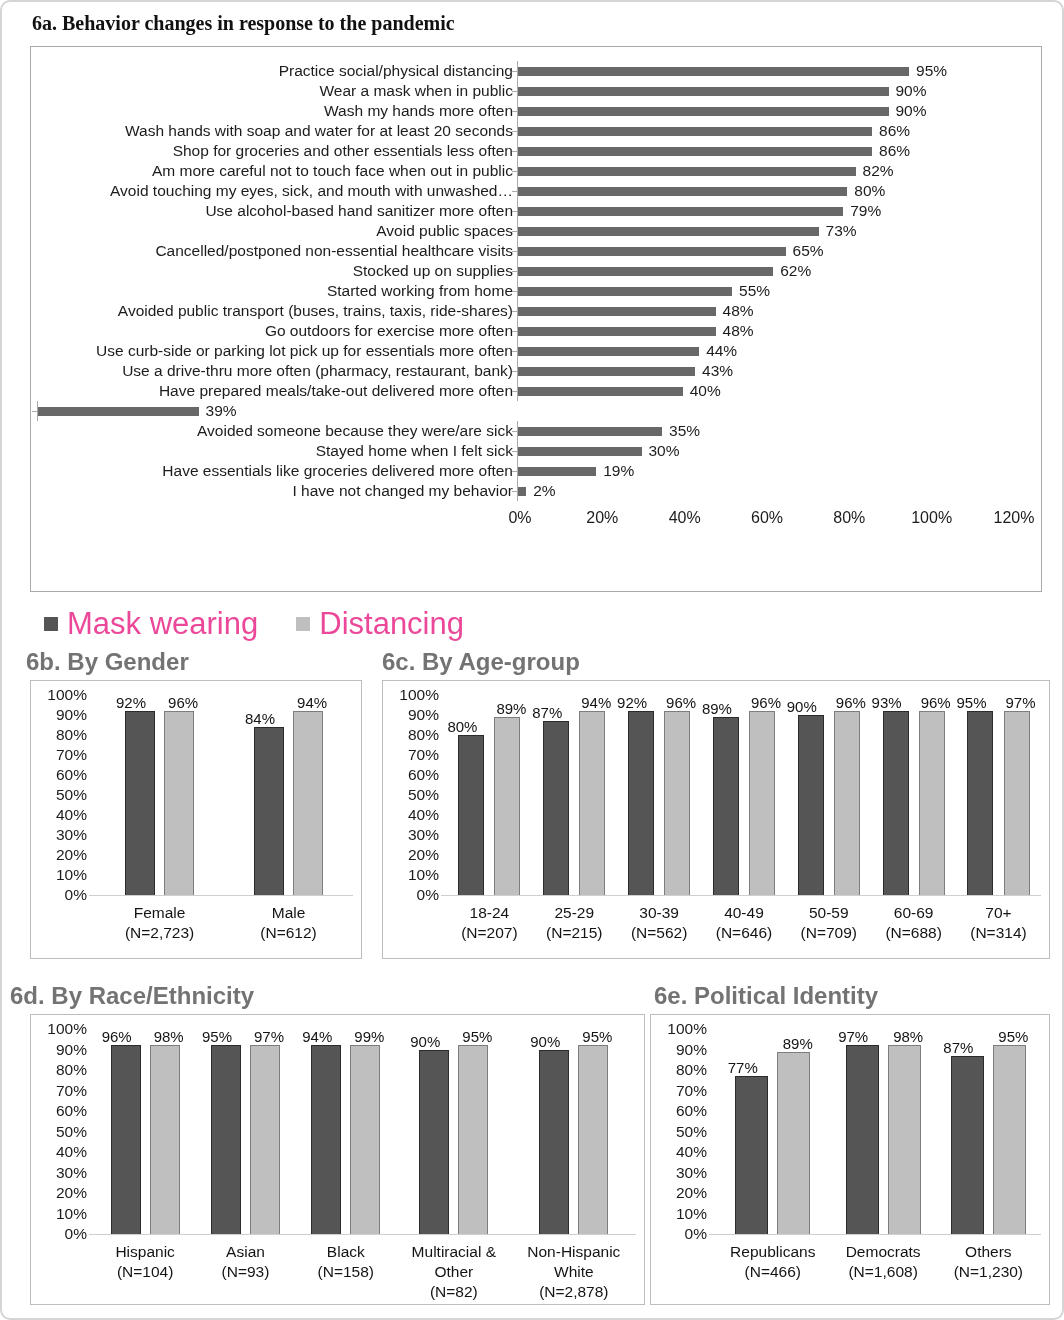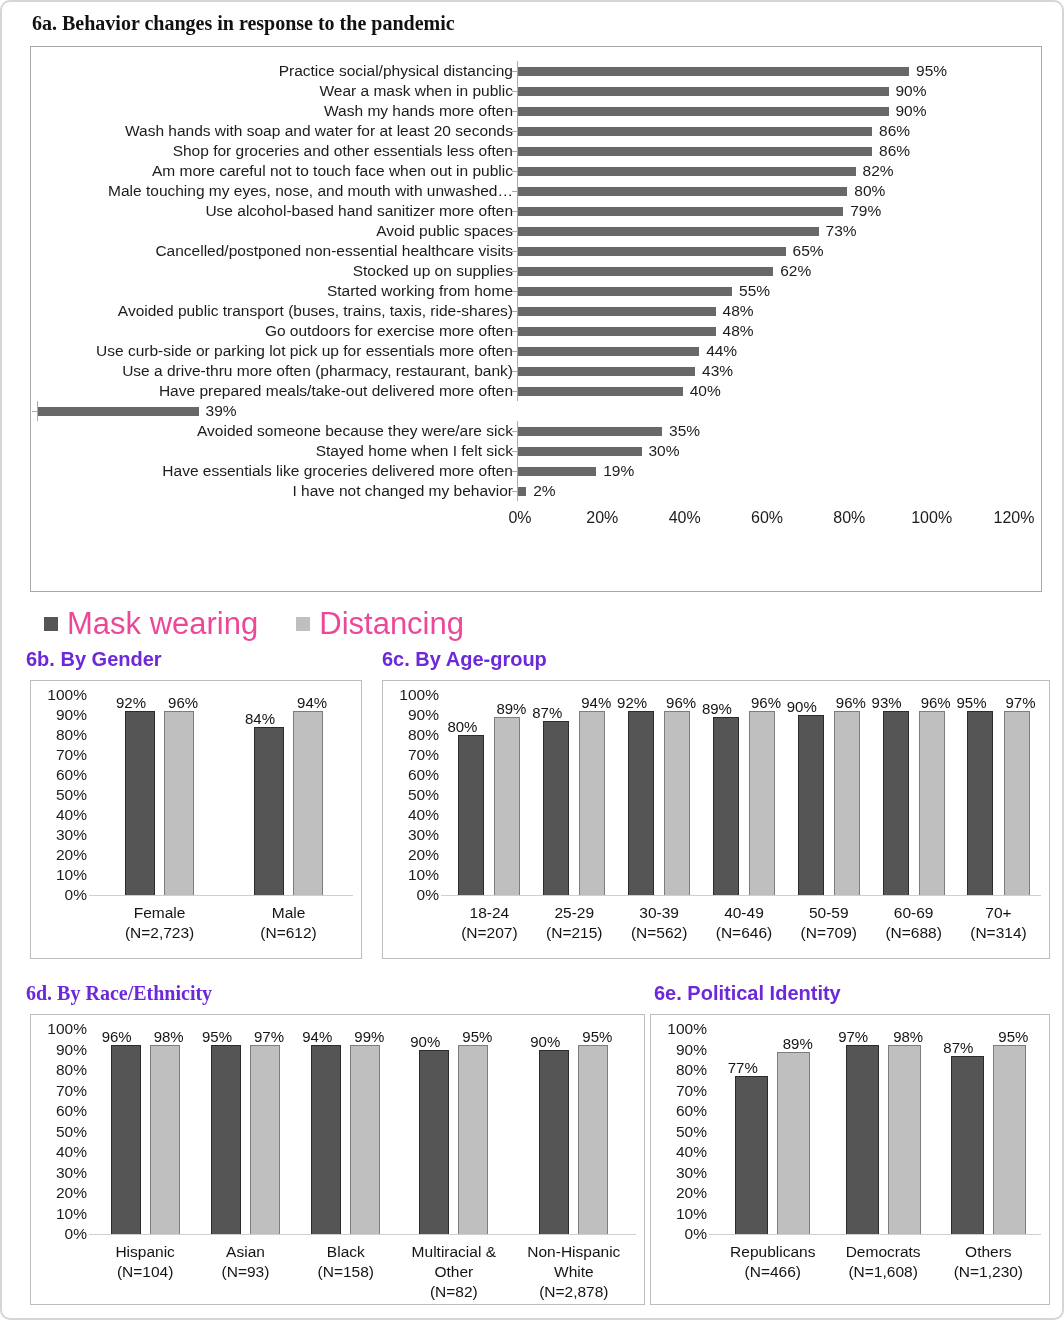--- a/index.html
+++ b/index.html
@@ -43,21 +43,21 @@
   .xtick{
     position:absolute;top:0;transform:translateX(-50%);
     font-size:16px;color:#1c1c1c;white-space:nowrap;
   }
   
   .legend{position:absolute;left:42px;top:604px;display:flex;gap:38px;align-items:center;}
   .legend-item{display:flex;align-items:center;gap:9px;}
   .swatch{width:14px;height:14px;flex:none;}
   .legend-label{font-size:31px;color:#ec4899;}
   
-  .sub-title{position:absolute;font-size:20px;font-weight:600;color:#6d28d9;}
+  .sub-title{position:absolute;font-size:24px;font-weight:600;color:#737373;}
   .chart-body{display:flex;padding:14px 8px 0 8px;box-sizing:border-box;}
   .yaxis{position:relative;width:56px;flex:none;}
   .ytick{position:absolute;right:8px;font-size:15.5px;color:#1c1c1c;white-space:nowrap;}
   .main{flex:1;position:relative;}
   .baseline{position:absolute;left:-6px;right:0;height:1px;background:#cfcfcf;}
   .groups{display:flex;justify-content:space-around;position:relative;}
   .group{display:flex;flex-direction:column;align-items:center;}
   .bars{display:flex;align-items:flex-end;gap:var(--gap,8px);}
   .barcol{display:flex;flex-direction:column;justify-content:flex-end;align-items:center;height:100%;}
   .bar{width:var(--bw,30px);box-sizing:border-box;}
@@ -66,21 +66,21 @@
   .vlabel{font-size:15px;color:#141414;white-space:nowrap;margin-bottom:1px;line-height:1;}
   .mask .vlabel{transform:translateX(-9px);}
   .dist .vlabel{transform:translateX(4px);}
   .xlabel{margin-top:8px;font-size:15.5px;text-align:center;line-height:1.3;color:#141414;white-space:nowrap;}
   #fig6b{left:28px;top:678px;width:332px;height:279px;--bw:30px;--gap:9px;}
   #fig6c{left:380px;top:678px;width:668px;height:279px;--bw:26px;--gap:6px;}
   #fig6d{left:28px;top:1012px;width:615px;height:291px;--bw:30px;--gap:9px;}
   #fig6e{left:648px;top:1012px;width:400px;height:291px;--bw:33px;--gap:9px;}
   #t6b{left:24px;top:646px;}
   #t6c{left:380px;top:646px;}
-  #t6d{left:24px;top:980px;font-family:Liberation Serif, serif;}
+  #t6d{left:8px;top:980px;}
   #t6e{left:652px;top:980px;}
 </style>
 </head>
 <body>
 
 <div class="page">
 
   <div class="fig6a-title">6a. Behavior changes in response to the pandemic</div>
 
   <section class="panel" id="fig6a">
@@ -121,21 +121,21 @@
           </div>
         </div>
         <div class="hrow">
           <div class="hlabel">Am more careful not to touch face when out in public</div>
           <div class="htrack">
             <div class="hbar" style="width: 68.3333%;"></div>
             <div class="hval">82%</div>
           </div>
         </div>
         <div class="hrow">
-          <div class="hlabel">Male touching my eyes, nose, and mouth with unwashed…</div>
+          <div class="hlabel">Avoid touching my eyes, sick, and mouth with unwashed…</div>
           <div class="htrack">
             <div class="hbar" style="width: 66.6667%;"></div>
             <div class="hval">80%</div>
           </div>
         </div>
         <div class="hrow">
           <div class="hlabel">Use alcohol-based hand sanitizer more often</div>
           <div class="htrack">
             <div class="hbar" style="width: 65.8333%;"></div>
             <div class="hval">79%</div>

